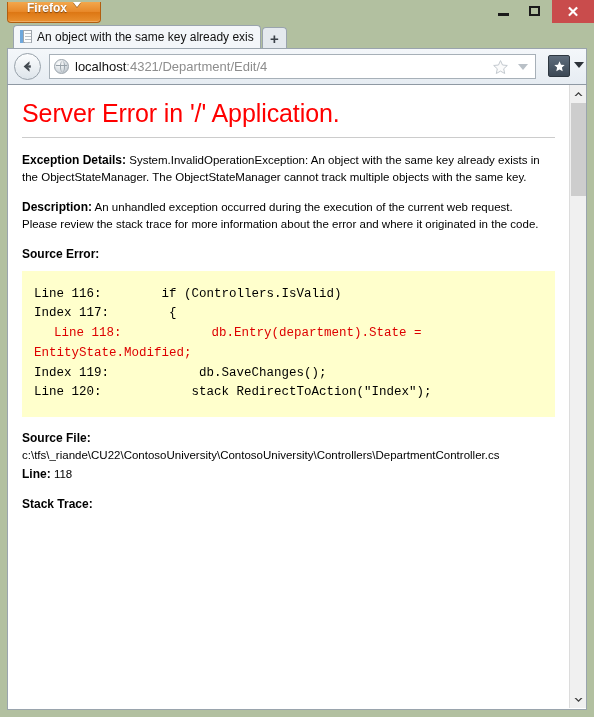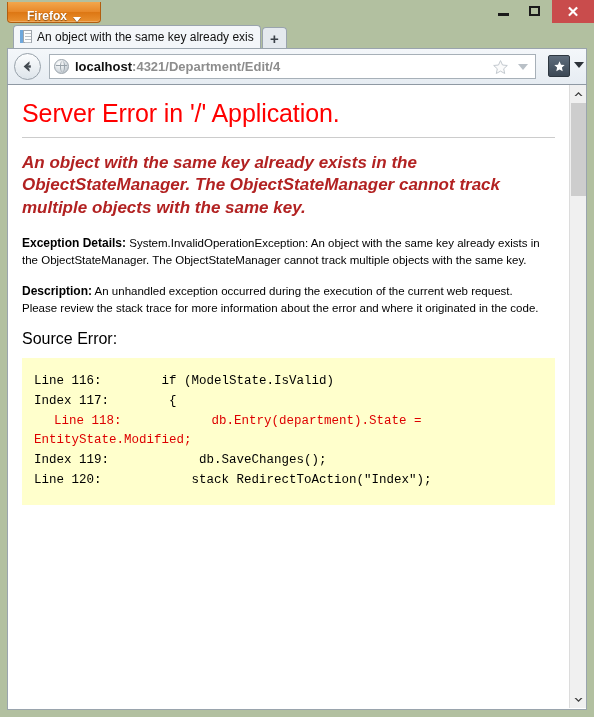--- a/index.html
+++ b/index.html
@@ -36,21 +36,21 @@
     left: 7px; top: 2px;
     width: 94px;
     height: 21px;
     border-radius: 0 0 4px 4px;
     background: linear-gradient(to bottom, #f2a74c 0%, #e8892a 48%, #dd7714 52%, #e9902f 100%);
     border: 1px solid #b25e10;
     border-top: none;
     box-shadow: inset 0 -1px 0 rgba(255,255,255,.25);
     box-sizing: border-box;
     display: flex;
-    align-items: flex-end;
+    align-items: flex-start;
     justify-content: center;
     gap: 6px;
     cursor: default;
   }
   #firefox-button .label {
     color: #ffffff;
     font-size: 12px;
     font-weight: bold;
     text-shadow: 0 1px 1px rgba(0,0,0,.45);
     line-height: 1;
@@ -184,21 +184,20 @@
     position: absolute;
     left: 41px; top: 5px;
     width: 487px; height: 25px;
     background: #ffffff;
     border: 1px solid #a7b0b8;
     box-sizing: border-box;
     display: flex;
     align-items: center;
     padding: 0 4px;
     cursor: text;
-    font-weight: bold;
   }
   #globe-icon {
     width: 15px; height: 15px;
     border-radius: 50%;
     background: radial-gradient(circle at 35% 30%, #fdfdfd 0%, #d7dde2 55%, #aab3bb 100%);
     border: 1px solid #9ba4ac;
     box-sizing: border-box;
     position: relative;
     flex: 0 0 auto;
     margin-right: 6px;
@@ -310,22 +309,22 @@
     line-height: 1.42;
     margin: 0 0 14px 0;
     max-width: 528px;
     color: #000000;
   }
   .para b, .lbl {
     font-weight: bold;
     font-size: 12px;
   }
   .section-head {
-    font-size: 16px;
-    font-weight: normal;
+    font-size: 12px;
+    font-weight: bold;
     margin: 0 0 10px 0;
   }
   pre.codeblock {
     background: #ffffcc;
     margin: 0 0 12px 0;
     padding: 14px 12px;
     font-family: "Liberation Mono", monospace;
     font-size: 12.5px;
     line-height: 1.58;
     white-space: pre-wrap;
@@ -432,41 +431,47 @@
     <div id="bookmarks-caret"></div>
   </div>
 
   <div id="viewport">
     <div id="page">
       <div id="page-inner">
 
         <h1 id="error-title">Server Error in '/' Application.</h1>
         <hr class="rule">
 
-        <h2 id="error-message">An object with the same key already exists in the ObjectStateManager. The ObjectStateManager cannot track multiple objects with the same key.</h2>
 
         <p class="para">
           <b class="lbl">Exception Details:</b>
           <span>System.InvalidOperationException: An object with the same key already exists in the ObjectStateManager. The ObjectStateManager cannot track multiple objects with the same key.</span>
         </p>
 
         <p class="para">
           <b class="lbl">Description:</b>
           <span>An unhandled exception occurred during the execution of the current web request. Please review the stack trace for more information about the error and where it originated in the code.</span>
         </p>
 
         <div class="section-head">Source Error:</div>
 
-        <pre class="codeblock" id="source-code-block"><span>Line 116:        if (ModelState.IsValid)</span>
+        <pre class="codeblock" id="source-code-block"><span>Line 116:        if (Controllers.IsValid)</span>
 <span>Index 117:        {</span>
 <span class="hl">Line 118:            db.Entry(department).State = EntityState.Modified;</span>
 <span>Index 119:            db.SaveChanges();</span>
 <span>Line 120:            stack RedirectToAction("Index");</span></pre>
 
-
+        <div class="srcfile">
+          <b class="lbl">Source File:</b>
+          <span class="path">c:\tfs\_riande\CU22\ContosoUniversity\ContosoUniversity\Controllers\DepartmentController.cs</span><br>
+          <b class="lbl">Line:</b>
+          <span class="lineno">118</span>
+        </div>
+
+        <div class="section-head">Stack Trace:</div>
 
 
       </div>
     </div>
 
     <div id="scrollbar">
       <div class="sb-arrow" id="sb-up">
         <svg width="9" height="6" viewBox="0 0 9 6">
           <path d="M0.5 5 L4.5 1 L8.5 5 L6.8 5 L4.5 2.7 L2.2 5 Z" fill="#3a3a3a"></path>
         </svg>

